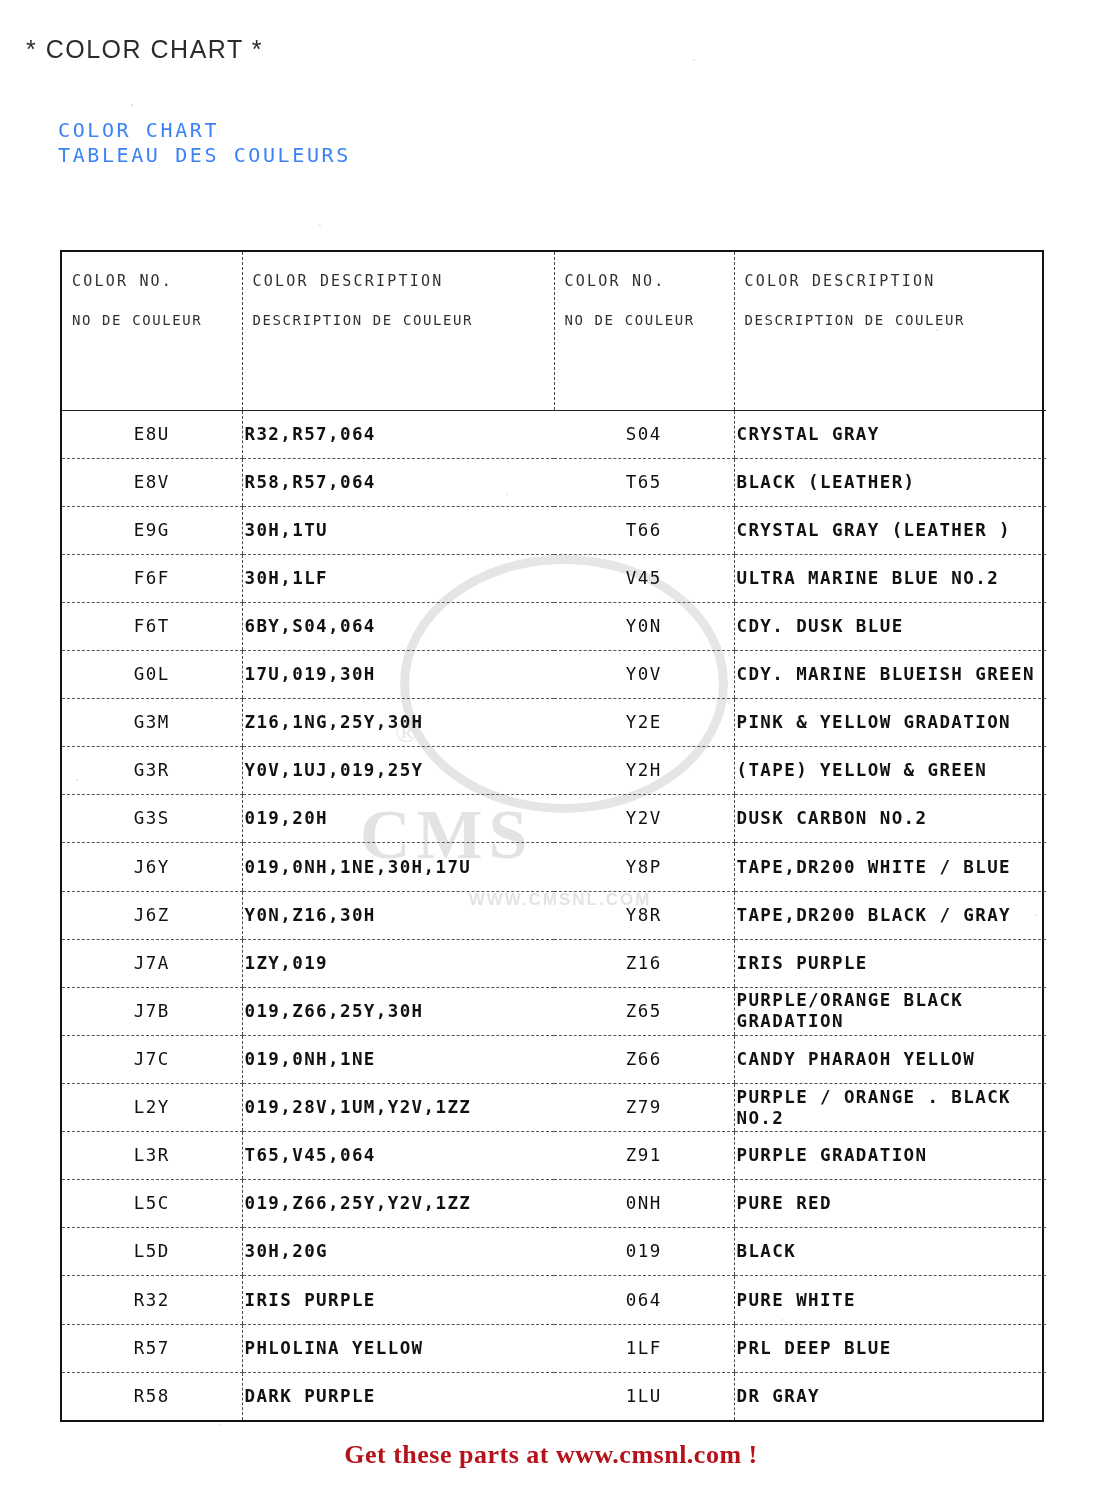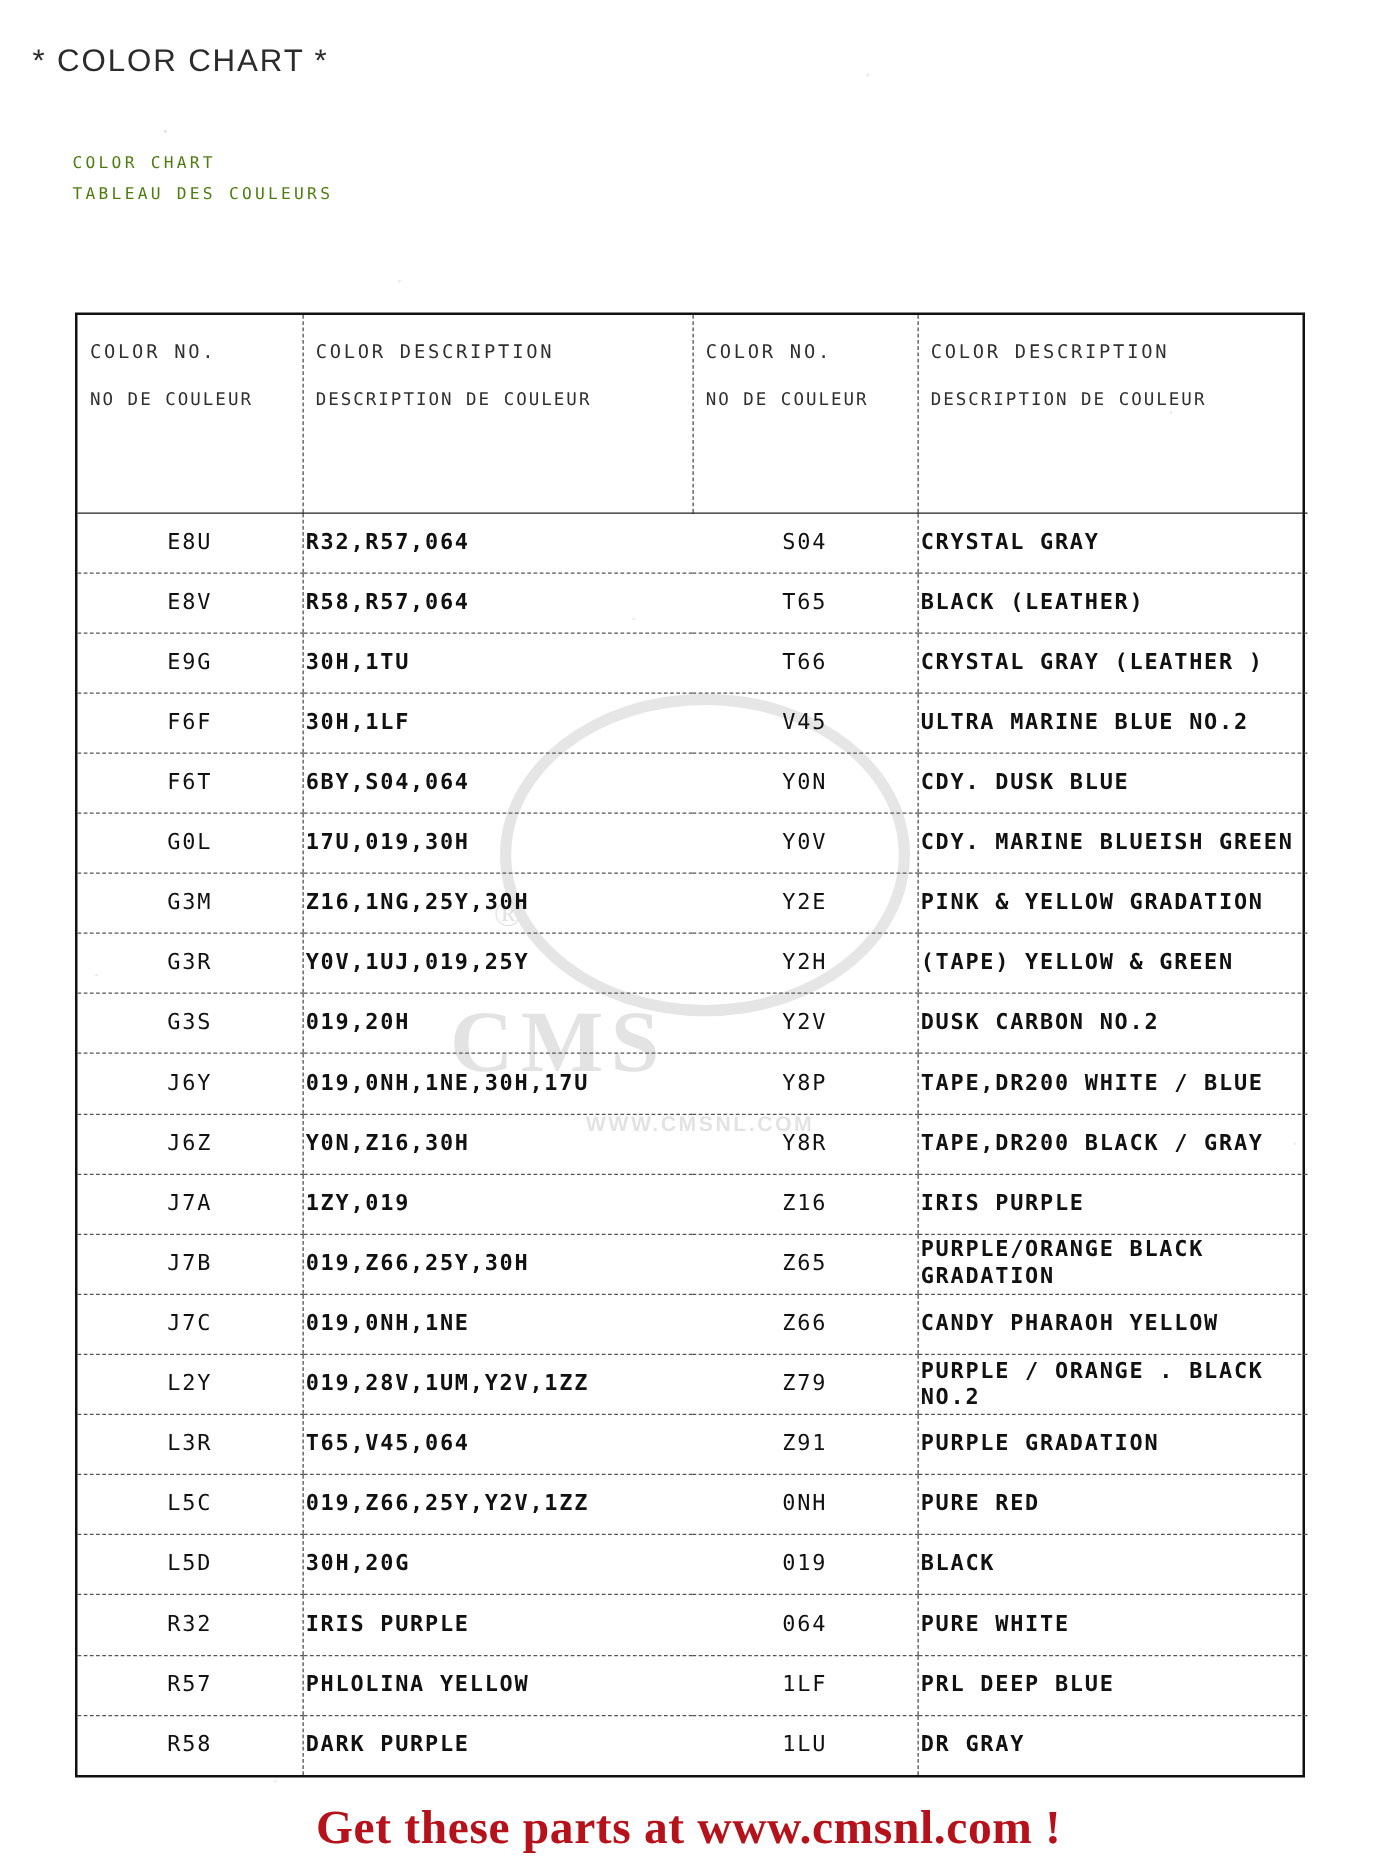--- a/index.html
+++ b/index.html
@@ -44,24 +44,24 @@
     font-size: 25px;
     letter-spacing: 1.5px;
     color: #2b2b2b;
     margin-top: 23px;
   }
 
   .chart-titles {
     position: absolute;
     left: 58px;
     top: 118px;
-    font-size: 13px;
+    font-size: 20px;
     letter-spacing: 2.6px;
     line-height: 25px;
-    color: #4d7c0f;
+    color: #3b82f6;
   }
 
   
   .watermark {
     position: absolute;
     left: 360px;
     top: 545px;
     width: 400px;
     height: 450px;
     pointer-events: none;
@@ -178,21 +178,21 @@
     word-break: break-word;
   }
 
   .footer-cta {
     position: absolute;
     left: 0;
     top: 1440px;
     width: 1102px;
     text-align: center;
     font-family: "Liberation Serif", serif;
-    font-size: 38px;
+    font-size: 26px;
     font-weight: bold;
     color: #b5121b;
     letter-spacing: .5px;
   }
 </style>
 </head>
 <body>
 
 <div class="scan-noise"></div>
 

